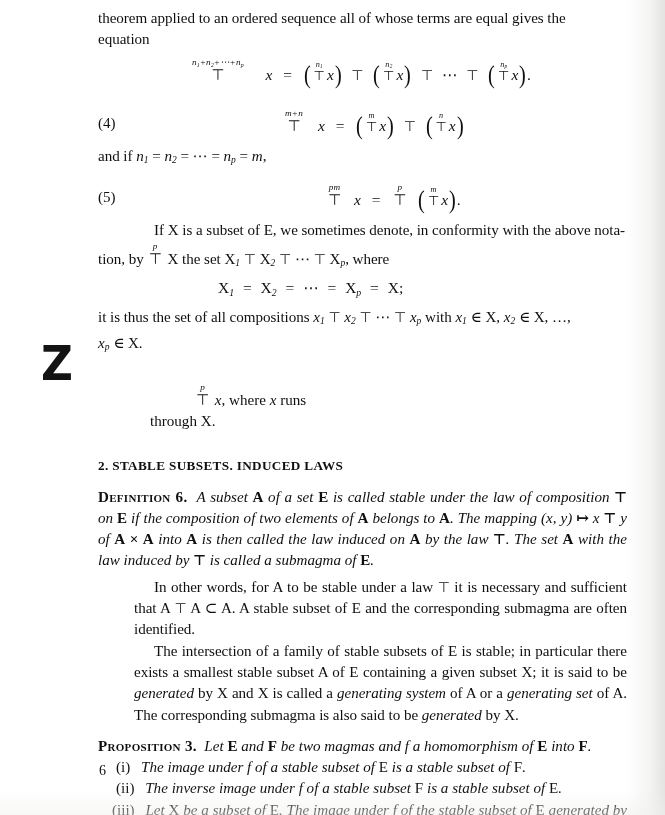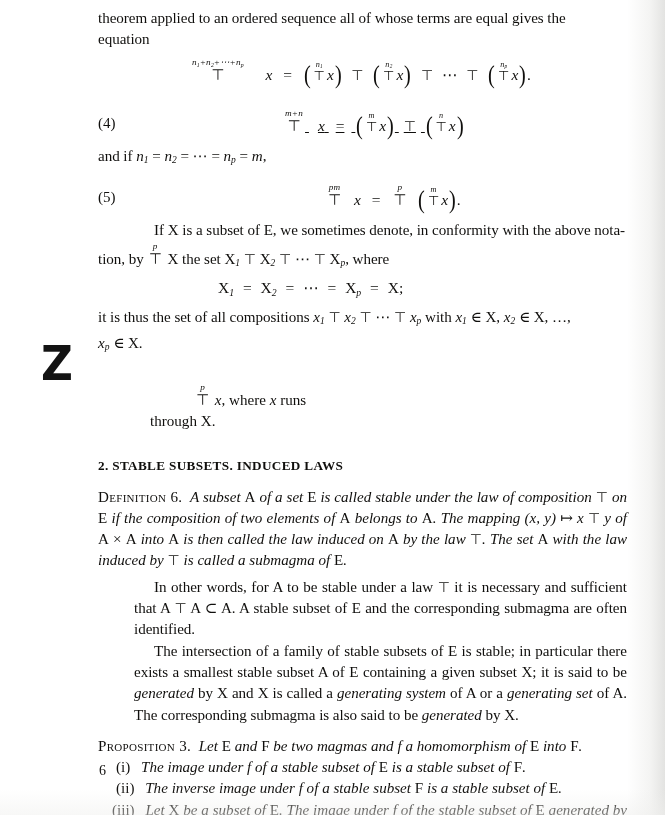--- a/index.html
+++ b/index.html
@@ -158,21 +158,21 @@
   }
   .it { font-style: italic; }
 
   p.defn {
     margin: 0;
     font-size: 15.1px;
     line-height: 21.3px;
     font-style: italic;
     text-align: justify;
   }
-  p.defn .sc, p.defn .up { font-style: normal; }
+  p.defn .sc, p.defn .up { font-style: normal; font-weight: bold; }
 
   
   .remark {
     margin-left: 52px;
     width: 477px;
   }
   .remark p {
     margin: 0;
     font-size: 15.1px;
     line-height: 21.3px;
@@ -247,21 +247,21 @@
       </div>
     </div>
 
     <div class="gap-s"></div>
 
 
     <div class="gap-m"></div>
 
     <div class="display" style="height:34px">
       <span class="eqnum">(4)</span>
-      <div class="eqbody" style="left:185px; top:2px;text-decoration:underline;">
+      <div class="eqbody" style="left:185px; top:2px;">
         <span class="bigop">
           <span class="lim"><span class="mi">m</span>+<span class="mi">n</span></span>
           <span class="opglyph">⊤</span>
         </span>
         <span class="mi" style="margin-left:9px">x</span>
         <span style="margin:0 7px">=</span>
         <span class="pgroup"><span class="par">(</span><span class="bigop small"><span class="lim"><span class="mi">m</span></span><span class="opglyph">⊤</span></span><span class="mi">x</span><span class="par">)</span></span>
         <span class="Top" style="margin:0 5px">⊤</span>
         <span class="pgroup"><span class="par">(</span><span class="bigop small"><span class="lim"><span class="mi">n</span></span><span class="opglyph">⊤</span></span><span class="mi">x</span><span class="par">)</span></span>
       </div>

